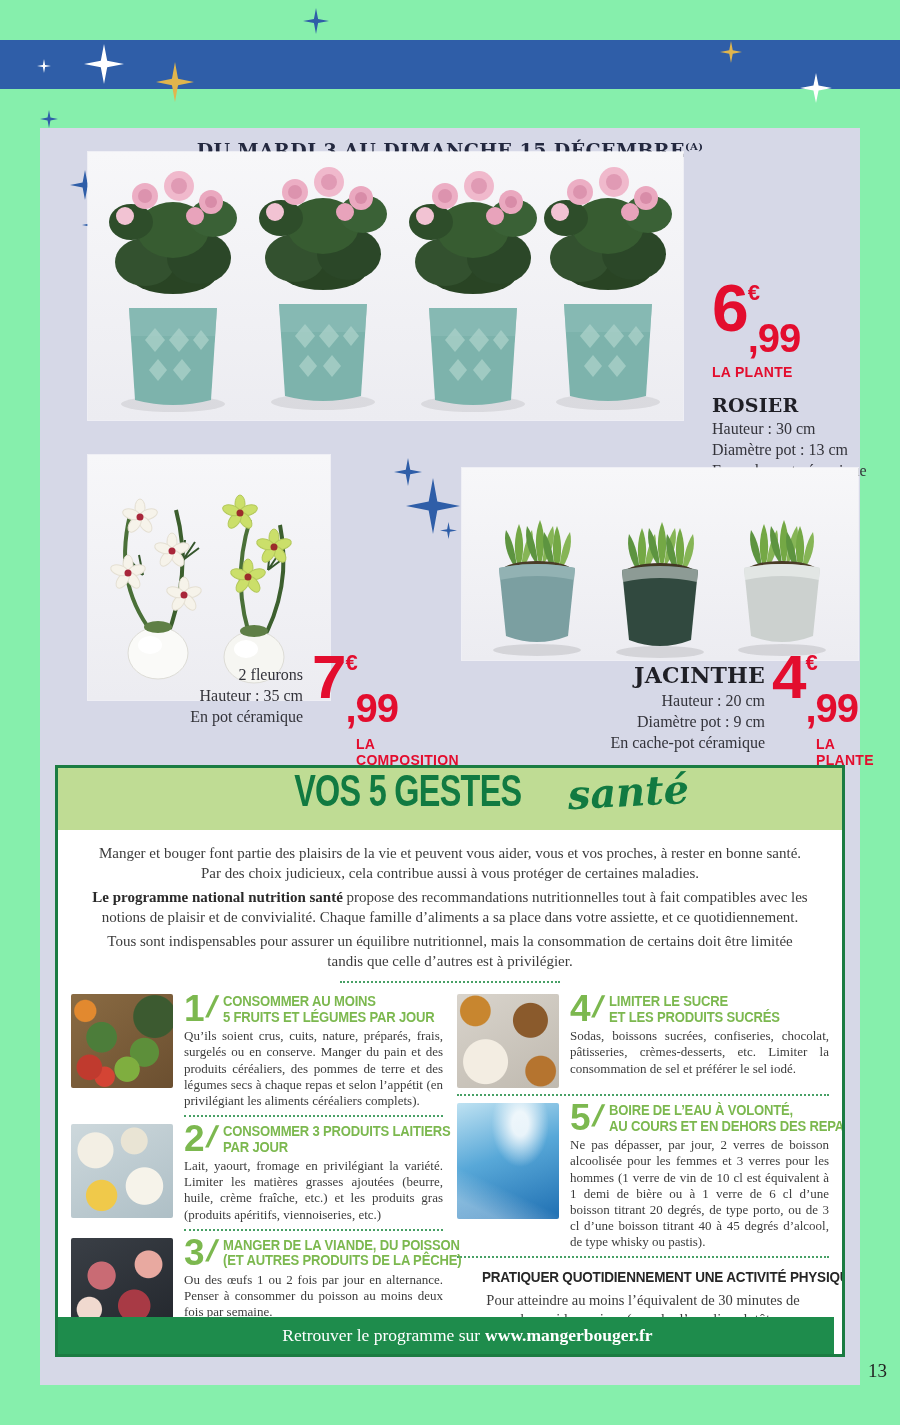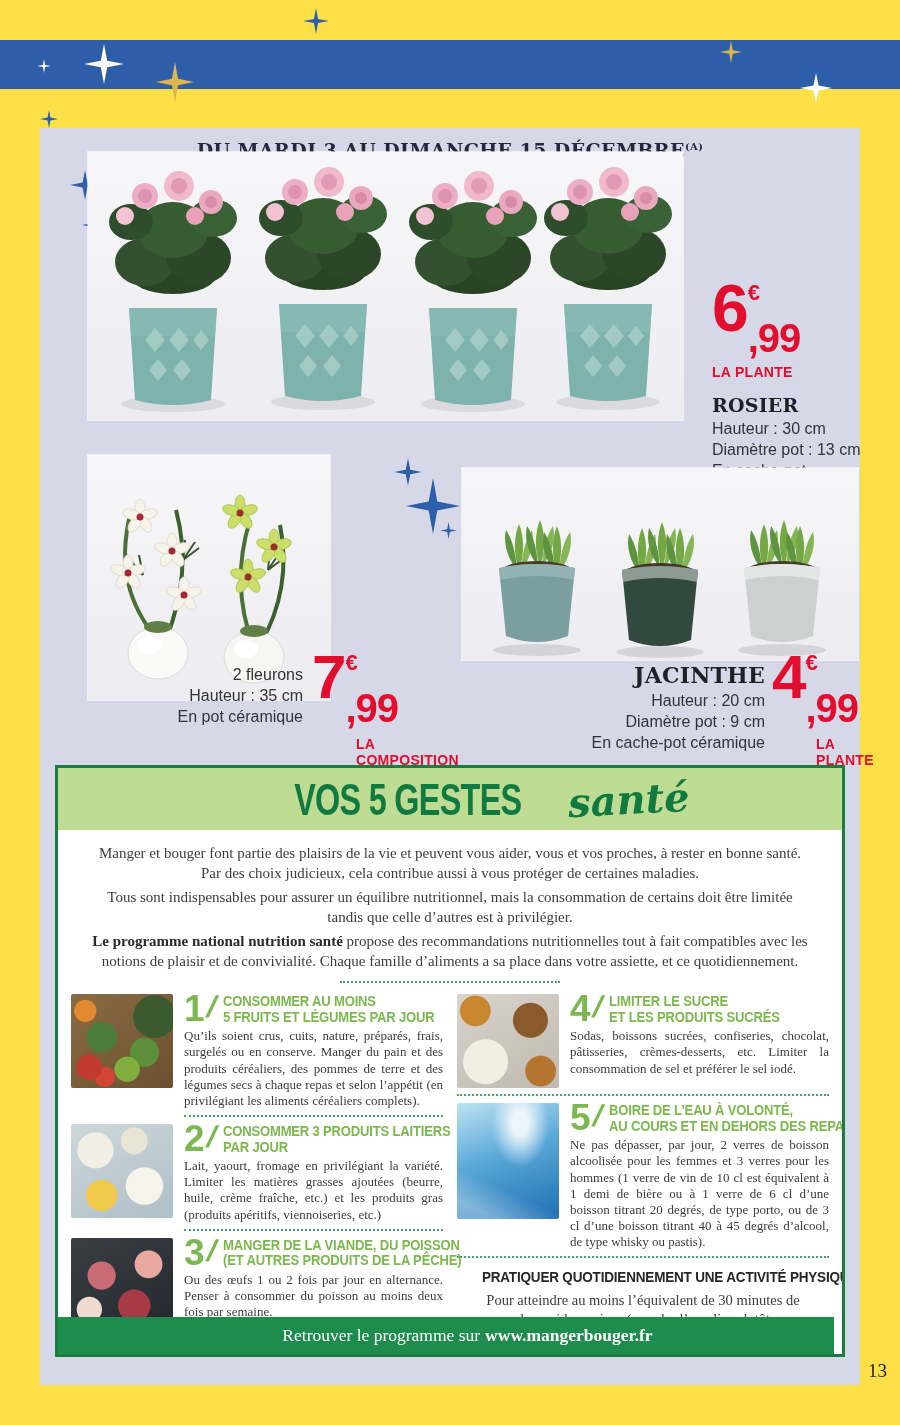--- a/index.html
+++ b/index.html
@@ -1,17 +1,17 @@
 <!DOCTYPE html>
 <html><head>
 <meta charset="utf-8">
 <style>
   html,body{margin:0;padding:0;}
   body{font-family:"Liberation Sans",sans-serif;}
-  .page{position:relative;width:900px;height:1425px;background:#fde047;overflow:hidden;}
+  .page{position:relative;width:900px;height:1425px;background:#86efac;overflow:hidden;}
 
   
   .star{position:absolute;clip-path:polygon(50% 0,58% 42%,100% 50%,58% 58%,50% 100%,42% 58%,0 50%,42% 42%);}
   .st-blue{background:#2f5ea8;}
   .st-white{background:#ffffff;}
   .st-gold{background:#e0b54d;}
 
   
   .blue-band{position:absolute;left:0;top:40px;width:900px;height:49px;background:#2f5ea8;}
 
@@ -29,35 +29,35 @@
   .ph-hya{left:462px;top:468px;width:396px;height:192px;}
 
   
   .price-row{display:flex;align-items:flex-start;color:#e30d2e;font-weight:bold;line-height:.8;}
   .pe{font-size:66px;letter-spacing:-3px;}
   .pc{display:flex;flex-direction:column;margin-left:2px;}
   .eur{font-size:22px;line-height:1;}
   .cts{font-size:40px;line-height:1;margin-top:14px;letter-spacing:-1px;}
   .punit{color:#e30d2e;font-weight:bold;font-size:14px;margin-top:6px;letter-spacing:.3px;}
   .pname{font-family:"DejaVu Serif",serif;font-weight:bold;font-size:19px;color:#1f1f26;margin-top:14px;letter-spacing:.2px;}
-  .pspecs{font-family:Liberation Sans, sans-serif;font-size:16px;color:#33333a;line-height:1.3;margin-top:3px;}
+  .pspecs{font-family:Liberation Serif, serif;font-size:16px;color:#33333a;line-height:1.3;margin-top:3px;}
   .blk-rosier{position:absolute;left:712px;top:282px;width:160px;}
   .pinfo{position:absolute;text-align:right;}
   .pinfo .pname{margin-top:0;}
   .pinfo-cymb{left:48px;top:662px;width:255px;}
   .pinfo-jac{left:512px;top:662px;width:253px;}
   .blk-cymb{position:absolute;left:312px;top:652px;width:150px;}
   .blk-jac{position:absolute;left:772px;top:652px;width:120px;}
   .blk-cymb .pe,.blk-jac .pe{font-size:62px;}
   .blk-cymb .punit,.blk-jac .punit{font-size:14px;margin-top:8px;padding-left:44px;}
 
   
   .health{position:absolute;left:55px;top:765px;width:790px;height:592px;background:#ffffff;
     border:3px solid #1b7c42;box-sizing:border-box;overflow:hidden;}
-  .hb-band{height:62px;background:#bfdc94;display:flex;align-items:center;justify-content:center;padding-left:40px;}
+  .hb-band{height:62px;background:#bfdc94;display:flex;justify-content:center;padding-left:40px;}
   .hb-title{display:inline-block;font-weight:bold;font-size:45px;color:#117a41;letter-spacing:-1px;
     transform:scaleX(.72);transform-origin:center;line-height:1;}
   .hb-script{font-family:"DejaVu Serif",serif;font-style:italic;font-weight:bold;font-size:40px;color:#117a41;
     margin-left:2px;transform:rotate(-3deg);display:inline-block;}
   .hb-intro{padding:9px 30px 2px;text-align:center;font-family:"Liberation Serif",serif;font-size:15px;
     line-height:1.3;color:#3c3c3c;}
   .hb-intro p{margin:5px 0;}
   .hb-intro b{color:#2a2a2a;}
   .hb-div{width:220px;margin:3px auto 0;border-top:2px dotted #47a065;}
   .hb-cols{display:flex;gap:14px;padding:4px 13px 0;}
@@ -329,22 +329,22 @@
     <div class="punit">LA PLANTE</div>
   </div>
 
   <div class="health">
     <div class="hb-band">
       <span class="hb-title">VOS 5 GESTES</span>
       <span class="hb-script">santé</span>
     </div>
     <div class="hb-intro">
       <p><b></b><span>Manger et bouger font partie des plaisirs de la vie et peuvent vous aider, vous et vos proches, à rester en bonne santé. Par des choix judicieux, cela contribue aussi à vous protéger de certaines maladies.</span></p>
+      <p><b>Le programme national nutrition santé</b><span> propose des recommandations nutritionnelles tout à fait compatibles avec les notions de plaisir et de convivialité. Chaque famille d’aliments a sa place dans votre assiette, et ce quotidiennement.</span></p>
       <p><b></b><span>Tous sont indispensables pour assurer un équilibre nutritionnel, mais la consommation de certains doit être limitée tandis que celle d’autres est à privilégier.</span></p>
-      <p><b>Le programme national nutrition santé</b><span> propose des recommandations nutritionnelles tout à fait compatibles avec les notions de plaisir et de convivialité. Chaque famille d’aliments a sa place dans votre assiette, et ce quotidiennement.</span></p>
     </div>
     <div class="hb-div"></div>
 
     <div class="hb-cols">
       <div class="col">
         <div class="tip">
           <div class="tip-photo ph-veg"></div>
           <div class="tip-main">
             <div class="tip-head">
               <span class="tip-num">1</span>

